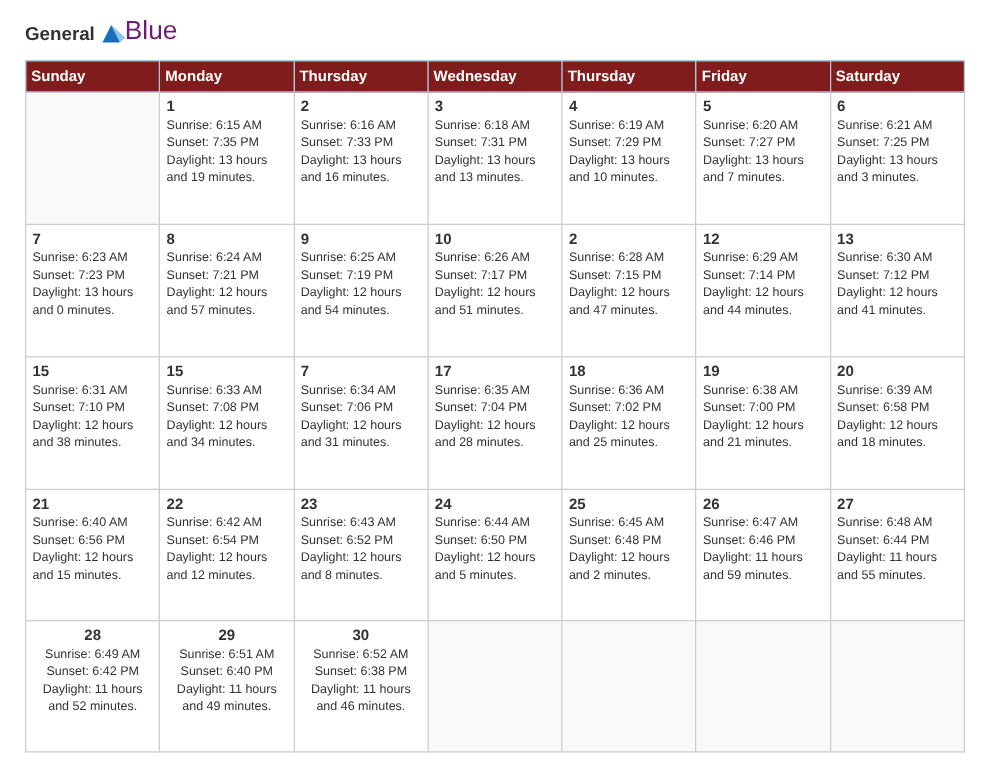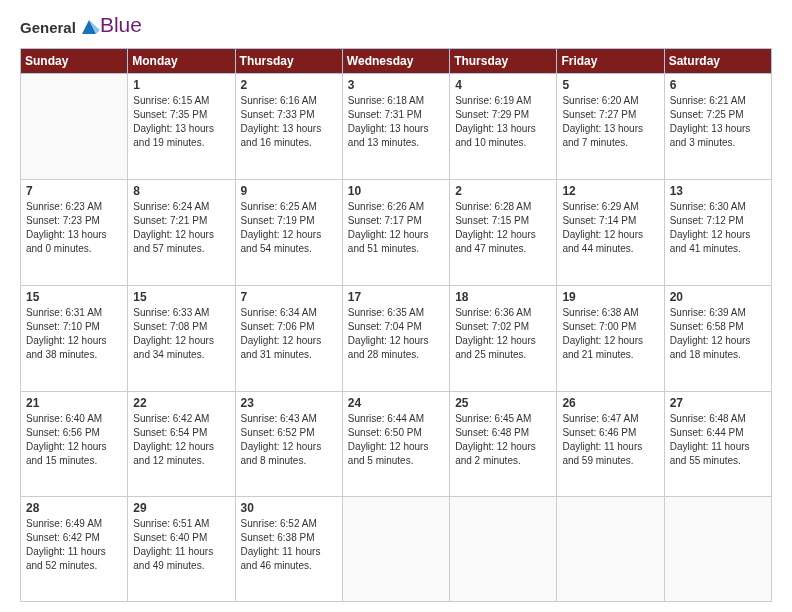--- a/index.html
+++ b/index.html
@@ -75,20 +75,21 @@
     .day-info {
       font-size: 10px;
       color: #333;
       line-height: 1.4;
     }
     .empty-cell {
       background: #f9f9f9;
     }
     tr:last-child td {
       height: 70px;
+      text-align: center;
     }
   </style>
 </head>
 <body>
 
 <div class="page">
   <div class="header">
     <div class="logo">
       <div style="display:flex;flex-direction:row;align-items:center;">
         <div style="display:flex;align-items:center;">

